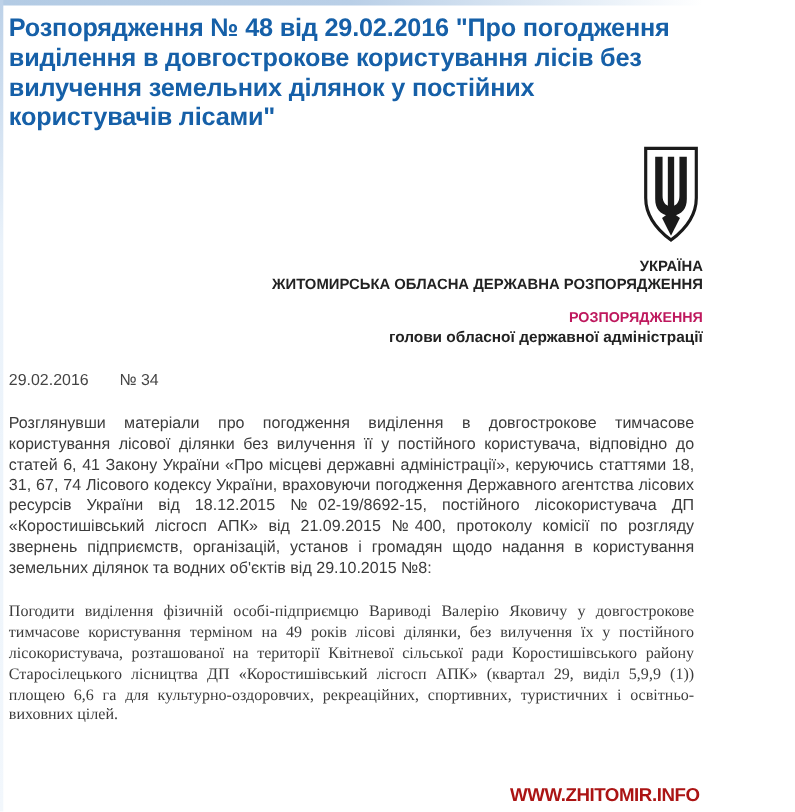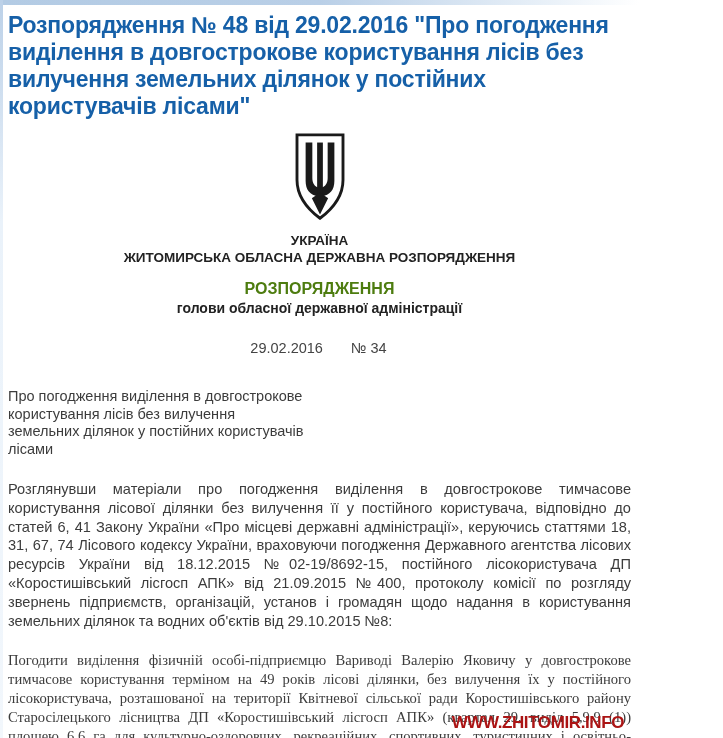--- a/index.html
+++ b/index.html
@@ -22,40 +22,40 @@
     background: linear-gradient(to right, #b3cbe4 0%, #b9cfe7 50%, #e8f0f8 85%, #ffffff 100%);
   }
   .page-title {
     margin: 7px 10px 0 8px;
     font-size: 23px;
     line-height: 27px;
     font-weight: bold;
     color: #1660a8;
     letter-spacing: -0.2px;
   }
-  .doc-header { text-align: center; margin-top: 12px; }
+  .doc-header { text-align: right; margin-top: 12px; }
   .emblem svg { display: inline-block; }
   .country {
     margin-top: 5px;
     font-size: 13.5px; font-weight: bold; color: #222;
   }
   .admin {
     margin-top: 2px;
     font-size: 13.5px; font-weight: bold; color: #222;
   }
   .doc-type {
     margin-top: 15px;
-    font-size: 16px; font-weight: bold; color: #4d7c0f;
+    font-size: 13px; font-weight: bold; color: #be185d;
   }
   .doc-subtype {
     margin-top: 2px;
     font-size: 14px; font-weight: bold; color: #222;
   }
   .meta-row {
-    display: flex; justify-content: center;
+    display: flex; justify-content: flex-start;
     margin: 24px 10px 0 8px;
     font-size: 14.5px; color: #444; gap: 28px;
   }
   .subject {
     margin: 32px 0 0 8px;
     width: 300px;
     font-size: 14.5px;
     line-height: 17.5px;
     color: #3c3c3c;
   }
@@ -63,21 +63,21 @@
     margin: 0 8px 0 8px;
     font-size: 14.6px;
     line-height: 18.8px;
     text-align: justify;
     color: #3c3c3c;
   }
   .body-par.first { margin-top: 22px; }
   .body-par.second { margin-top: 21px; font-family: Liberation Serif, serif; }
   .watermark {
     position: absolute;
-    right: 15px; bottom: 5px;
+    right: 3px; bottom: 5px;
     font-size: 17px;
     font-weight: bold;
     letter-spacing: -0.4px;
     color: #ab1414;
   }
 </style>
 </head>
 <body>
 
 <div class="page">
@@ -100,19 +100,18 @@
     <div class="admin">ЖИТОМИРСЬКА ОБЛАСНА ДЕРЖАВНА РОЗПОРЯДЖЕННЯ</div>
     <div class="doc-type">РОЗПОРЯДЖЕННЯ</div>
     <div class="doc-subtype">голови обласної державної адміністрації</div>
   </div>
 
   <div class="meta-row">
     <span>29.02.2016</span>
     <span>№ 34</span>
   </div>
 
-  <div class="subject">Про погодження виділення в довгострокове користування лісів без вилучення земельних ділянок у постійних користувачів лісами</div>
 
   <p class="body-par first">Розглянувши матеріали про погодження виділення в довгострокове тимчасове користування лісової ділянки без вилучення її у постійного користувача, відповідно до статей 6, 41 Закону України «Про місцеві державні адміністрації», керуючись статтями 18, 31, 67, 74 Лісового кодексу України, враховуючи погодження Державного агентства лісових ресурсів України від 18.12.2015 №02-19/8692-15, постійного лісокористувача ДП «Коростишівський лісгосп АПК» від 21.09.2015 №400, протоколу комісії по розгляду звернень підприємств, організацій, установ і громадян щодо надання в користування земельних ділянок та водних об'єктів від 29.10.2015 №8:</p>
   <p class="body-par second">Погодити виділення фізичній особі-підприємцю Вариводі Валерію Яковичу у довгострокове тимчасове користування терміном на 49 років лісові ділянки, без вилучення їх у постійного лісокористувача, розташованої на території Квітневої сільської ради Коростишівського району Старосілецького лісництва ДП «Коростишівський лісгосп АПК» (квартал 29, виділ 5,9,9 (1)) площею 6,6 га для культурно-оздоровчих, рекреаційних, спортивних, туристичних і освітньо-виховних цілей.</p>
 
   <div class="watermark">WWW.ZHITOMIR.INFO</div>
 </div>
 
 </body></html>

